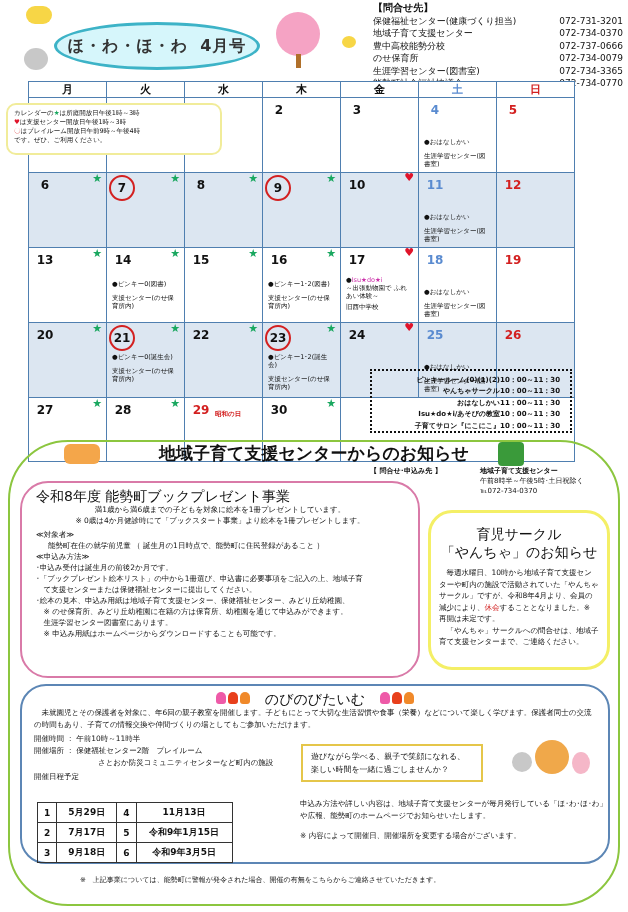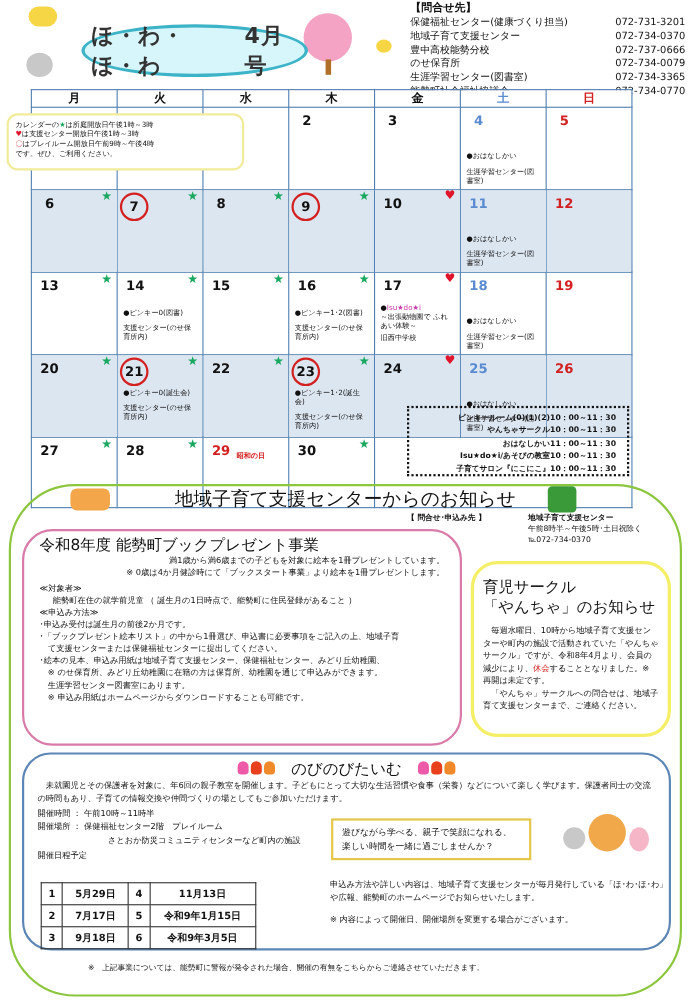--- a/index.html
+++ b/index.html
@@ -1,19 +1,19 @@
 <!DOCTYPE html>
 <html><head>
 <meta charset="utf-8">
 <style>
 *{box-sizing:border-box;margin:0;padding:0}
 body{width:628px;height:912px;background:#fff;font-family:"DejaVu Sans","Liberation Sans",sans-serif;position:relative;overflow:hidden;color:#111}
 .abs{position:absolute}
 
-.title-ellipse{position:absolute;left:74px;top:22px;width:206px;height:48px;border:3px solid #3db3c7;border-radius:50%;background:#d6f6fb;display:flex;align-items:center;justify-content:center;font-weight:bold;font-size:20px;color:#333;letter-spacing:1px}
+.title-ellipse{position:absolute;left:54px;top:22px;width:206px;height:48px;border:3px solid #3db3c7;border-radius:50%;background:#d6f6fb;display:flex;align-items:center;justify-content:center;font-weight:bold;font-size:16px;color:#333;letter-spacing:1px}
 .title-ellipse span{margin:0 6px}
 .contacts{position:absolute;left:373px;top:2px;width:250px;font-size:9px;line-height:12.5px}
 .contacts .hd{font-weight:bold;font-size:10px}
 .contacts .row{display:flex;justify-content:space-between}
 
 .cal{position:absolute;left:28px;top:81px;width:547px;border-collapse:collapse;table-layout:fixed}
 .cal th{height:16px;border:1px solid #4f7fb0;font-size:11px;font-weight:bold;text-align:center;background:#fff}
 .cal td{border:1px solid #4f7fb0;vertical-align:top;position:relative;height:64px;padding:4px 5px;font-size:6.5px;line-height:8px}
 .cal tr.shade td{background:#dce6f1}
 .cal .num{font-weight:bold;font-size:12px;line-height:16px;display:inline-block;min-width:22px;height:22px;text-align:center}
@@ -25,29 +25,29 @@
 .cal .ev{margin-top:6px}
 .cal .loc{margin-top:6px}
 .pink{color:#cc33aa}
 .holiday-label{position:absolute;left:30px;top:12px;color:#d32020;font-size:6.5px;font-weight:bold}
 .legend{position:absolute;left:6px;top:103px;width:216px;height:52px;background:#fff;border:2px solid #f1ec9a;border-radius:10px;font-size:6.5px;line-height:9px;padding:4px 6px}
 .legend .g{color:#1aa860}.legend .r{color:#e0142a}.legend .o{color:#d32020}
 .schedule{position:absolute;left:370px;top:369px;width:202px;height:64px;border:2px dotted #111;padding:4px 10px;font-size:7px;font-weight:bold;line-height:11.4px}
 .schedule .row{display:flex;justify-content:flex-end}
 
 .notice{position:absolute;left:8px;top:440px;width:612px;height:466px;border:2px solid #8cc63f;border-radius:60px 60px 60px 60px}
-.notice-title{position:absolute;left:0;top:442px;width:628px;text-align:center;font-weight:normal;font-size:17px;color:#111}
+.notice-title{position:absolute;left:0;top:442px;width:628px;text-align:center;font-weight:bold;font-size:17px;color:#111}
 .notice-contact{position:absolute;left:370px;top:466px;font-size:7px;font-weight:bold}
 .notice-contact2{position:absolute;left:480px;top:466px;font-size:7px;line-height:10px;width:146px}
 .notice-contact2 .b{font-weight:bold}
 .book{position:absolute;left:20px;top:481px;width:400px;height:197px;border:2px solid #d97aa8;border-radius:28px;padding:8px 14px;font-size:7.5px;line-height:11px}
 .book h2{text-align:left;font-size:14px;font-weight:normal;margin-bottom:2px}
-.book .c{text-align:right}
+.book .c{text-align:center}
 .yancha{position:absolute;left:428px;top:510px;width:182px;height:160px;border:3px solid #f4ef66;border-radius:24px;padding:12px 8px;font-size:7.5px;line-height:11.5px}
-.yancha h3{text-align:left;font-size:14px;font-weight:normal;line-height:18px;margin-bottom:6px}
+.yancha h3{text-align:center;font-size:14px;font-weight:normal;line-height:18px;margin-bottom:6px}
 .yancha .red{color:#d32020}
 .nobi{position:absolute;left:20px;top:684px;width:590px;height:180px;border:2px solid #5c86b5;border-radius:26px;padding:6px 12px;font-size:7.5px;line-height:12px}
 .nobi h2{text-align:center;font-size:14px;font-weight:normal;margin-bottom:2px}
 .bubble{position:absolute;left:301px;top:744px;width:182px;height:38px;border:2px solid #e5c64a;padding:4px 8px;font-size:8px;line-height:13px;background:#fff}
 .dates{position:absolute;left:37px;top:802px;border-collapse:collapse;font-size:9px;font-weight:bold}
 .dates td{border:1px solid #333;height:20px;text-align:center;padding:0 6px}
 .nobi-note{position:absolute;left:300px;top:798px;width:310px;font-size:7.5px;line-height:12px}
 .foot{position:absolute;left:80px;top:872px;font-size:7px;line-height:17px}
 .tulip{display:inline-block;width:10px;height:12px;border-radius:5px 5px 3px 3px;margin:0 1px}
 .deco{position:absolute;border-radius:50%}

